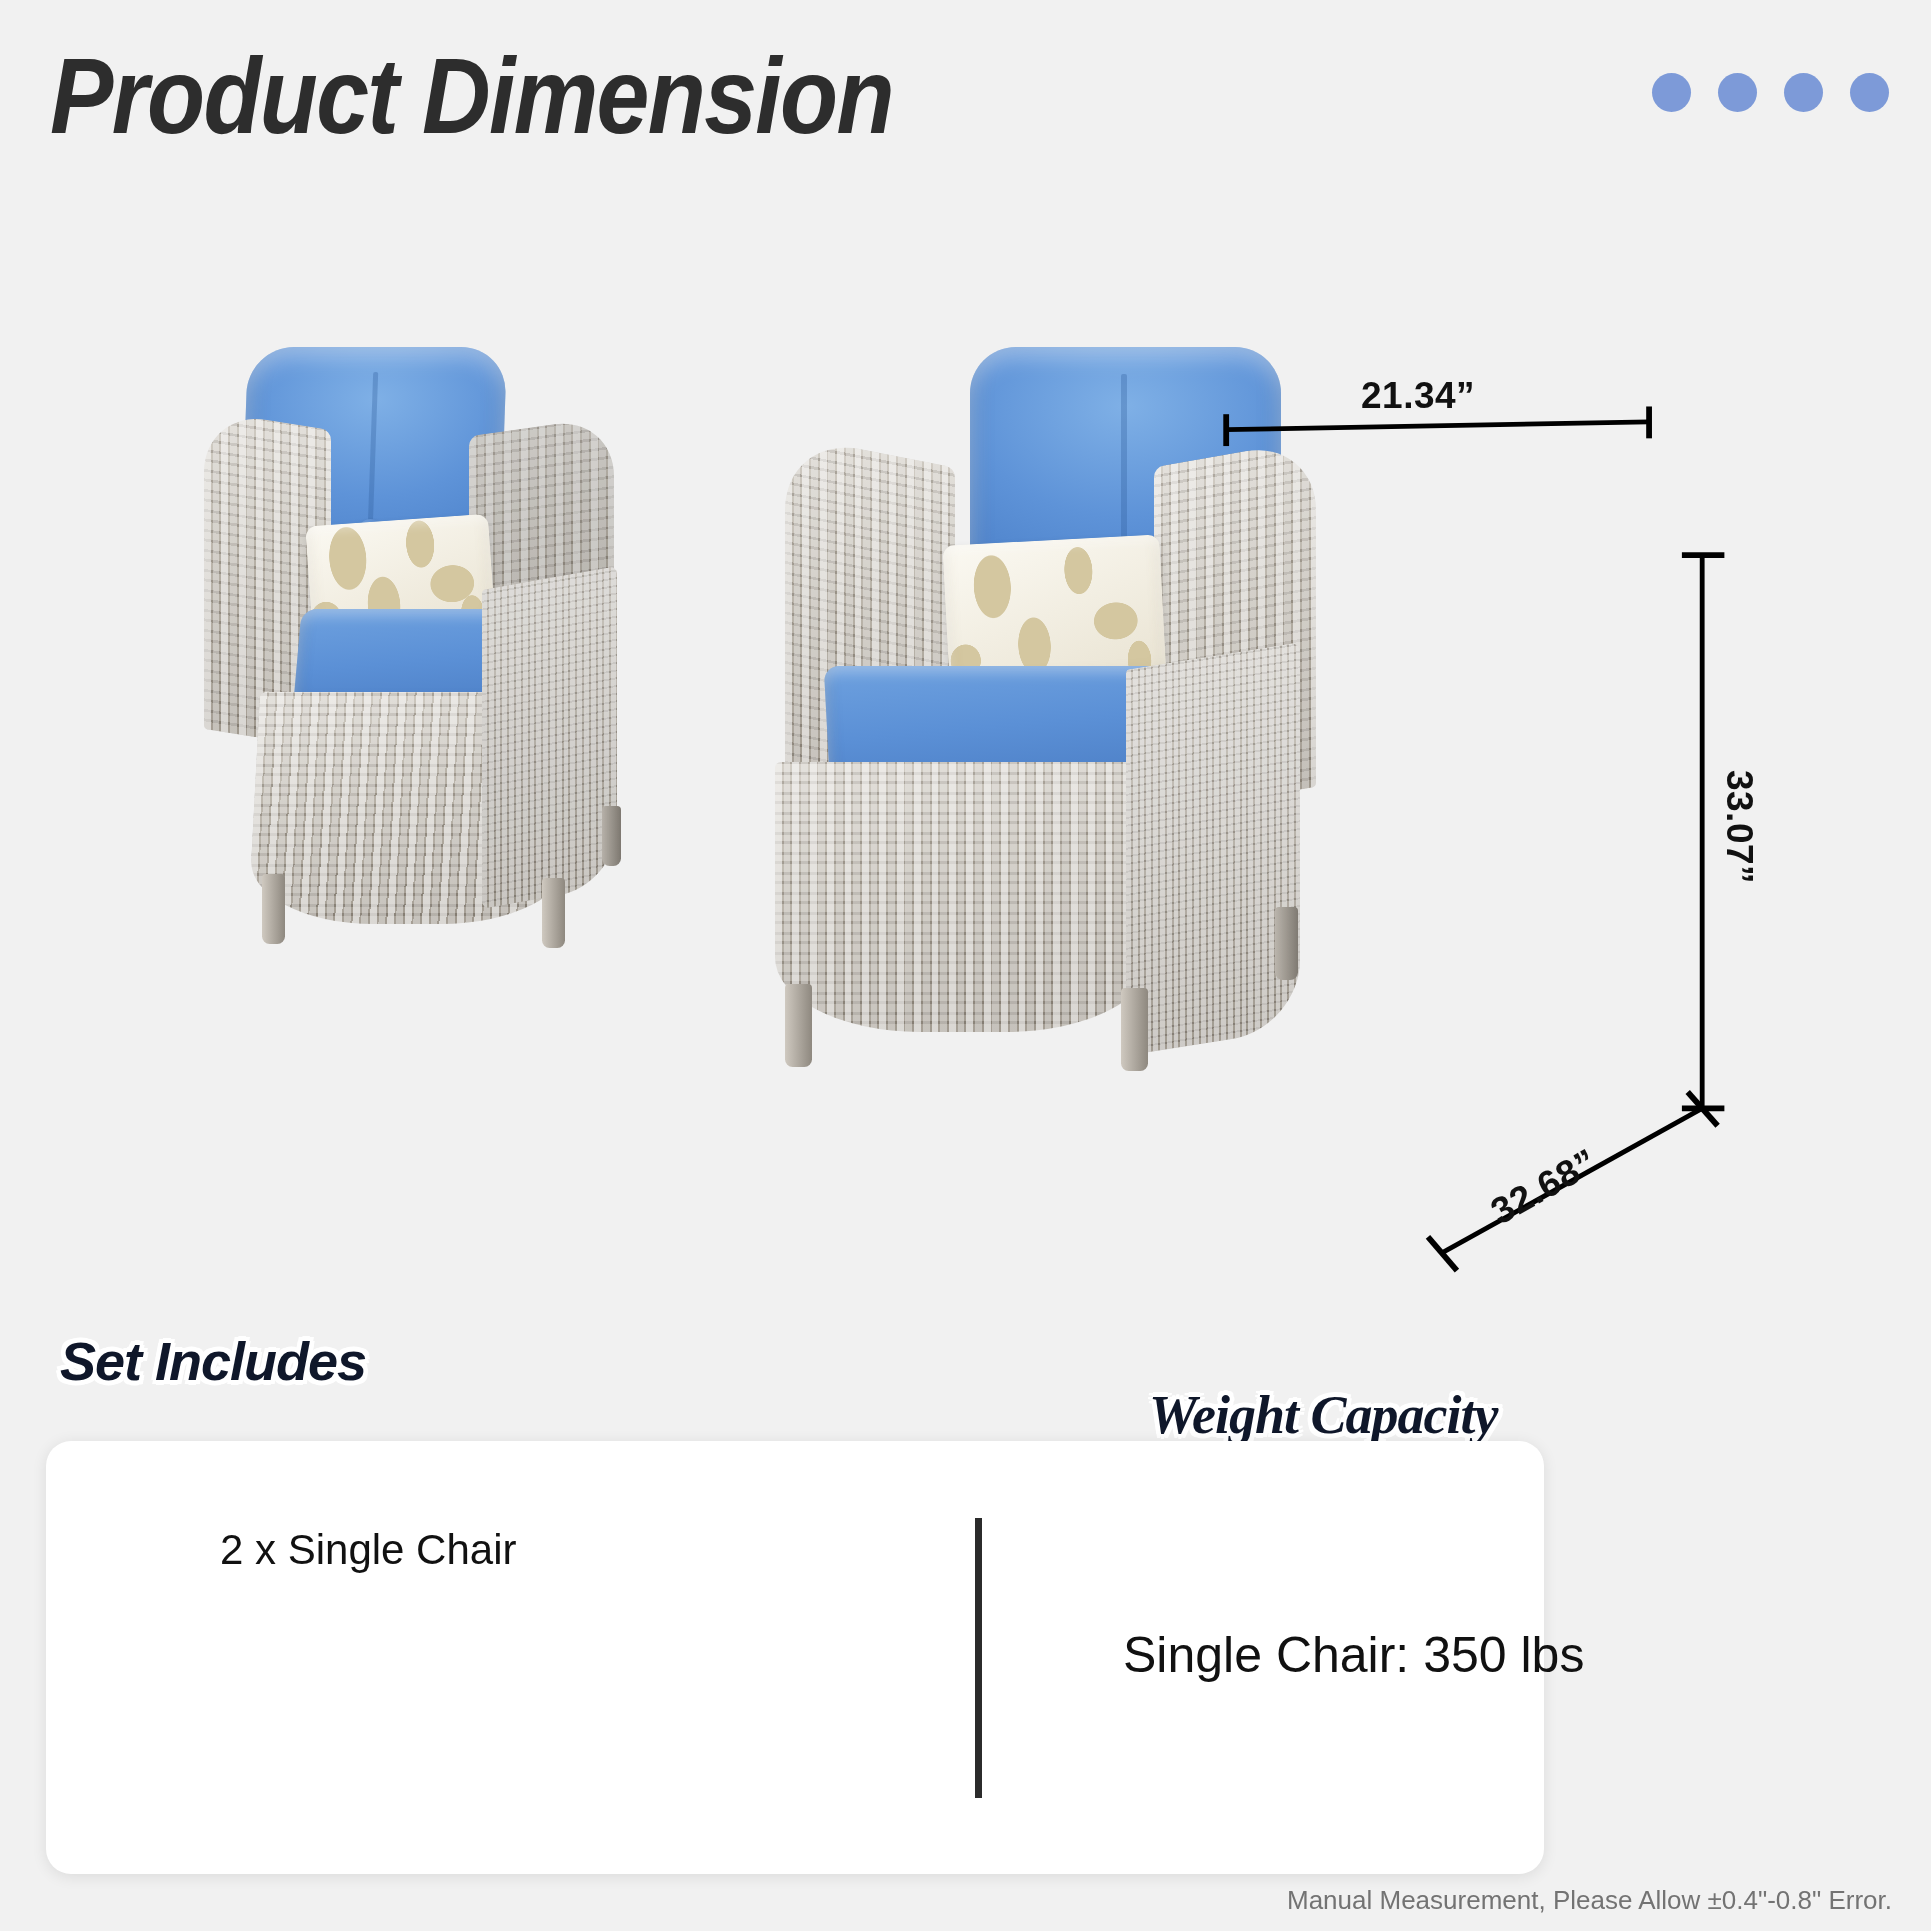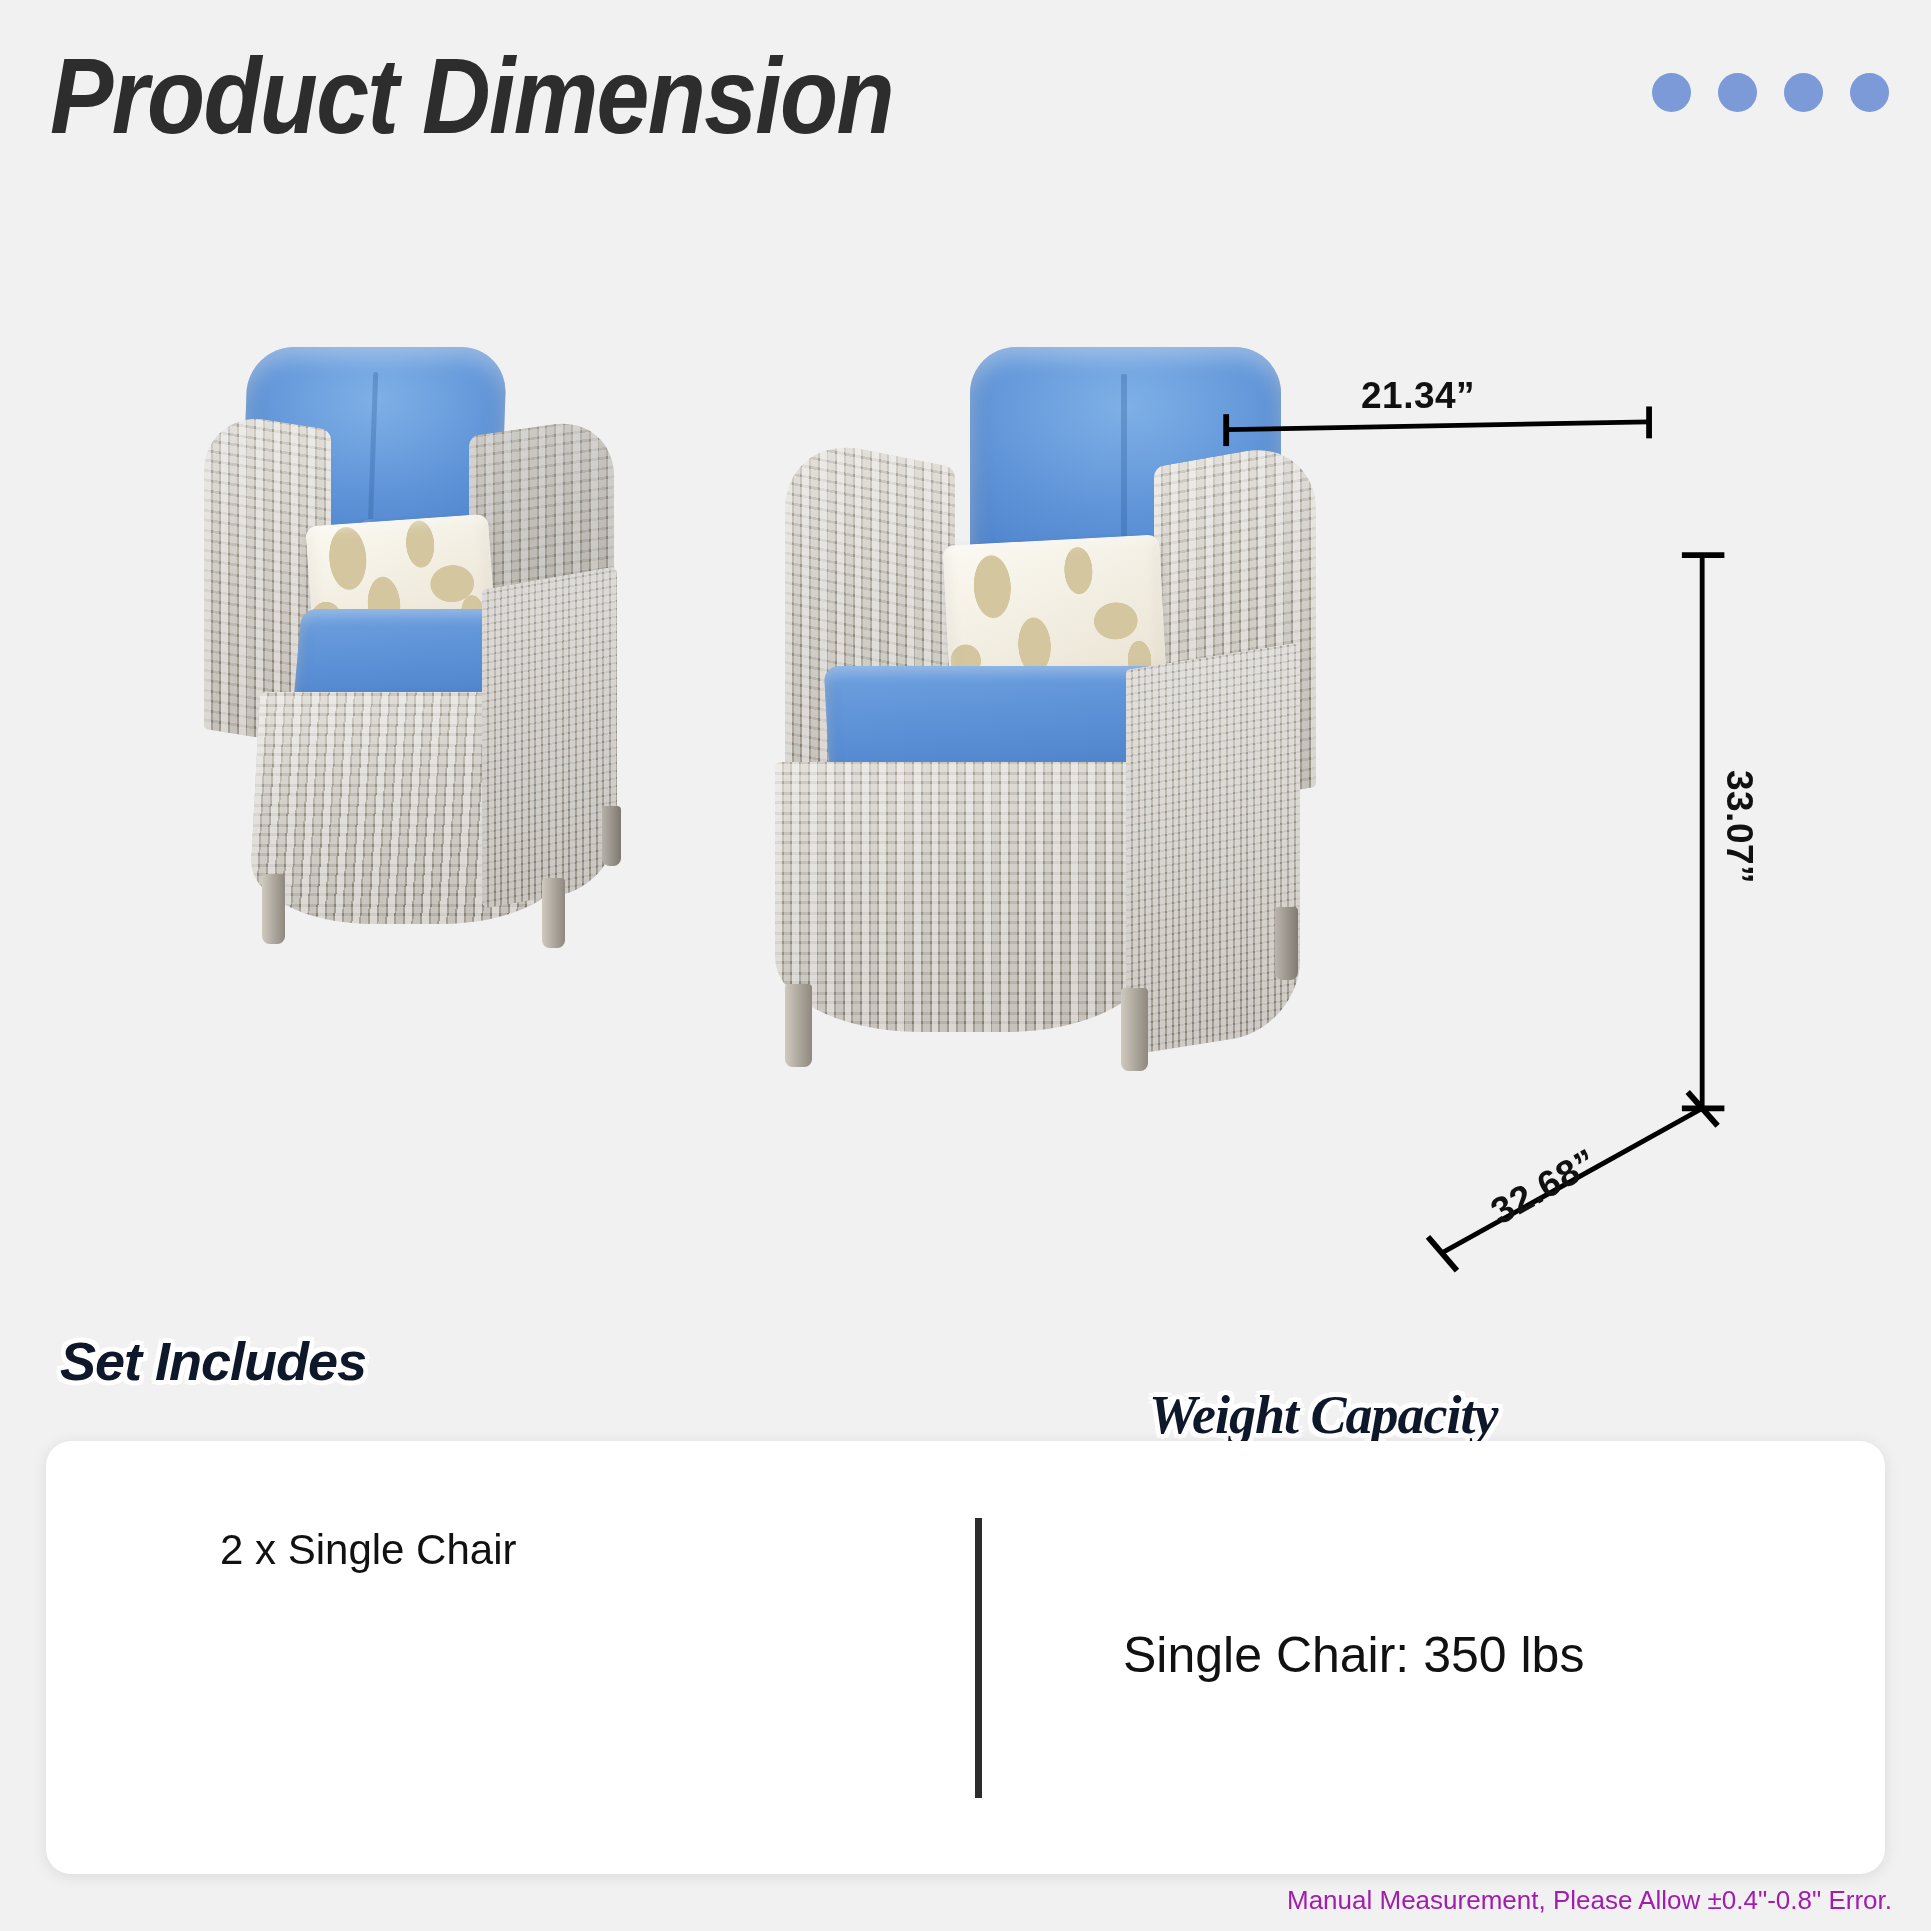--- a/index.html
+++ b/index.html
@@ -107,40 +107,40 @@
     text-shadow:
       -3.9px -3.9px 0 #fff, 3.9px -3.9px 0 #fff, -3.9px 3.9px 0 #fff, 3.9px 3.9px 0 #fff,
       0 -4.8px 0 #fff, 0 4.8px 0 #fff, -4.8px 0 0 #fff, 4.8px 0 0 #fff;
   }
   #set-includes-heading { left:60px; top:1330px; }
   #weight-capacity-heading { left:1149px; top:1384px;font-family:Liberation Serif, serif; }
 
   
   #info-card {
     position:absolute; left:46px; top:1441px;
-    width:1839px; height:433px;
+    width:1498px; height:433px;
     background:#fff; border-radius:25px;
     box-shadow:0 2.9px 15.4px rgba(0,0,0,.09);
   }
   #card-divider {
     position:absolute; left:929px; top:77px;
     width:6.8px; height:280px; background:#2b2b2b;
   }
   #set-list { position:absolute; left:174px; top:75px; }
   .set-item {
     font-size:42px; line-height:68px; color:#111;
     margin-bottom:23px; white-space:nowrap;
   }
   #weight-text {
     position:absolute; left:1077px; top:185px;
     font-size:50px; color:#111; white-space:nowrap;
   }
   #footer-note {
     position:absolute; right:39px; top:1885px;
-    font-size:26px; color:#a21caf; white-space:nowrap;
+    font-size:26px; color:#737373; white-space:nowrap;
   }
 </style>
 </head>
 <body>
 
 <div id="header">
   <div id="page-title">Product Dimension</div>
   <div id="header-dots">
     <span class="hdot" style="background: rgb(125, 154, 216);"></span>
     <span class="hdot" style="background: rgb(125, 154, 216);"></span>

